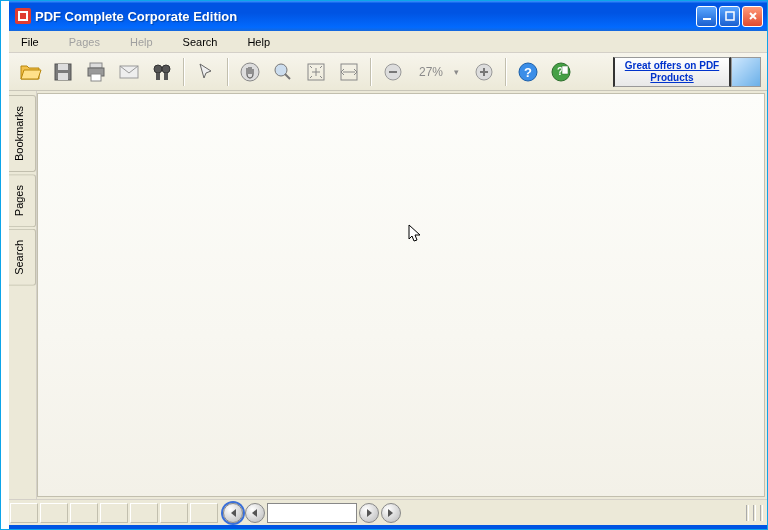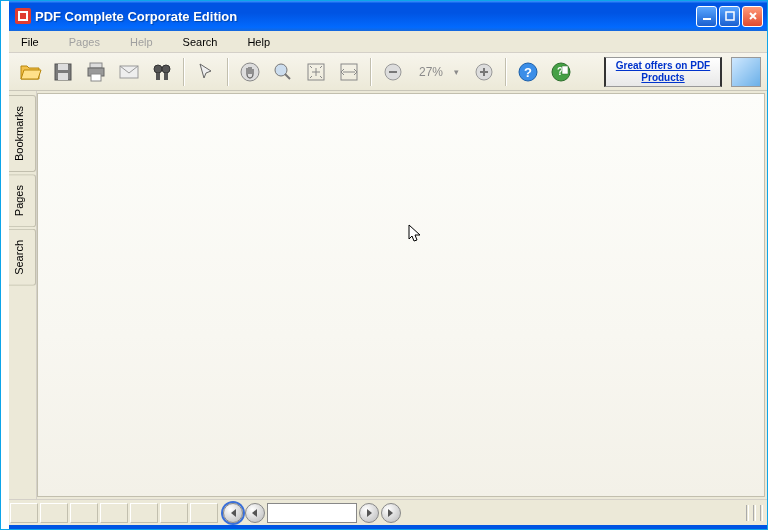--- a/index.html
+++ b/index.html
@@ -21,21 +21,21 @@
 .menu-item { padding: 2px 8px; cursor: default; }
 .menu-item.disabled { color: #a0a0a0; }
 
 .toolbar { height: 38px; background: linear-gradient(to bottom, #f7f5ec, #ece9d8); display: flex; align-items: center; padding: 0 6px; border-bottom: 1px solid #c9c6b9; gap: 3px; }
 .tb-group { display: flex; align-items: center; gap: 3px; }
 .tb-sep { width: 2px; height: 28px; margin: 0 3px; border-left: 1px solid #c2bfae; border-right: 1px solid #fff; }
 .tb-btn { width: 30px; height: 30px; display: flex; align-items: center; justify-content: center; border-radius: 3px; cursor: pointer; }
 .tb-btn svg { width: 24px; height: 24px; }
 .zoom-label { color: #8a8a8a; font-size: 12px; padding: 0 6px; min-width: 40px; text-align: center; }
 .zoom-drop { width: 12px; color: #8a8a8a; font-size: 9px; cursor: pointer; }
-.promo { margin-left: auto; display: flex; align-items: center; gap: 9px; }
+.promo { margin-left: auto; display: flex; align-items: center; gap: 0; }
 .promo-link { width: 118px; height: 30px; display: flex; align-items: center; justify-content: center; text-align: center; background: linear-gradient(to bottom, #fff, #e8e8e8); border: 1px solid #999; border-left: 2px solid #333; border-right: 2px solid #333; color: #0033cc; text-decoration: underline; font-size: 10px; font-weight: bold; line-height: 1.2; cursor: pointer; padding: 0 4px; }
 .promo-img { width: 30px; height: 30px; background: linear-gradient(135deg, #cfe8ff, #6bb0e8); border: 1px solid #999; }
 
 .body-area { flex: 1; display: flex; background: #ece9d8; }
 .sidebar { width: 28px; background: #ece9d8; display: flex; flex-direction: column; gap: 2px; padding-top: 4px; border-right: 1px solid #d4d0c8; }
 .side-tab { writing-mode: vertical-rl; transform: rotate(180deg); padding: 10px 4px; background: #ece9d8; border: 1px solid #c2bfae; border-right: none; border-radius: 3px 0 0 3px; cursor: pointer; font-size: 11px; text-align: center; }
 
 .content { flex: 1; background: linear-gradient(to bottom, #fdfdfa 0%, #f8f7f1 60%, #f3f1e8 100%); position: relative; border: 1px solid #c2bfae; margin: 2px 2px 2px 0; }
 .cursor-ptr { position: absolute; left: 370px; top: 130px; width: 16px; height: 20px; }
 

